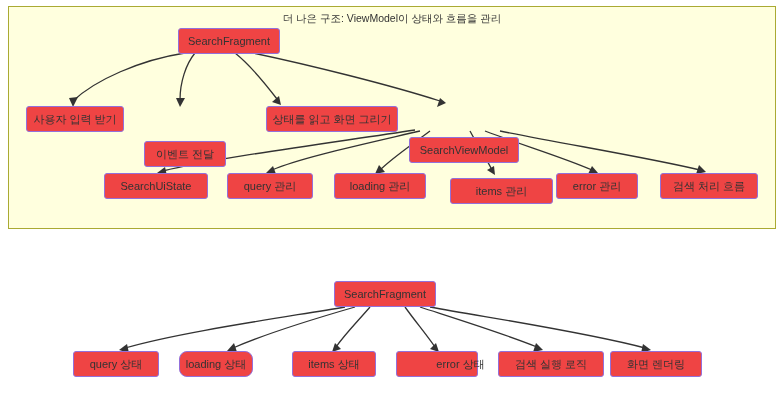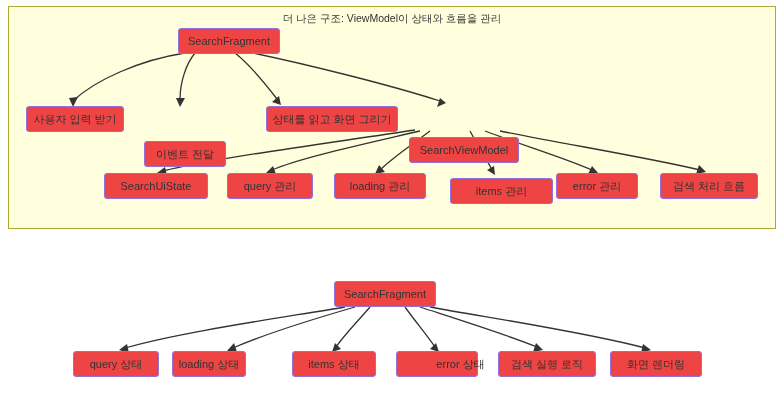--- a/index.html
+++ b/index.html
@@ -175,29 +175,29 @@
   <div class="node" style="left:660px; top:173px; width:98px; height:26px;">
     <span>검색 처리 흐름</span>
   </div>
 
   <div class="node" style="left:334px; top:281px; width:102px; height:26px;">
     <span>SearchFragment</span>
   </div>
   <div class="node" style="left:73px; top:351px; width:86px; height:26px;">
     <span>query 상태</span>
   </div>
-  <div class="node" style="left:172px; top:351px; width:74px; height:26px;">
+  <div class="node" style="left:179px; top:351px; width:74px; height:26px;border-radius:8px;">
     <span>loading 상태</span>
   </div>
   <div class="node" style="left:292px; top:351px; width:84px; height:26px;">
     <span>items 상태</span>
   </div>
   <div class="node" style="left:396px; top:351px; width:82px; height:26px;padding-left:47px;">
     <span>error 상태</span>
   </div>
-  <div class="node" style="left:498px; top:351px; width:98px; height:26px;">
+  <div class="node" style="left:498px; top:351px; width:106px; height:26px;">
     <span>검색 실행 로직</span>
   </div>
   <div class="node" style="left:610px; top:351px; width:92px; height:26px;">
     <span>화면 렌더링</span>
   </div>
 
 </div>
 
 </body></html>

